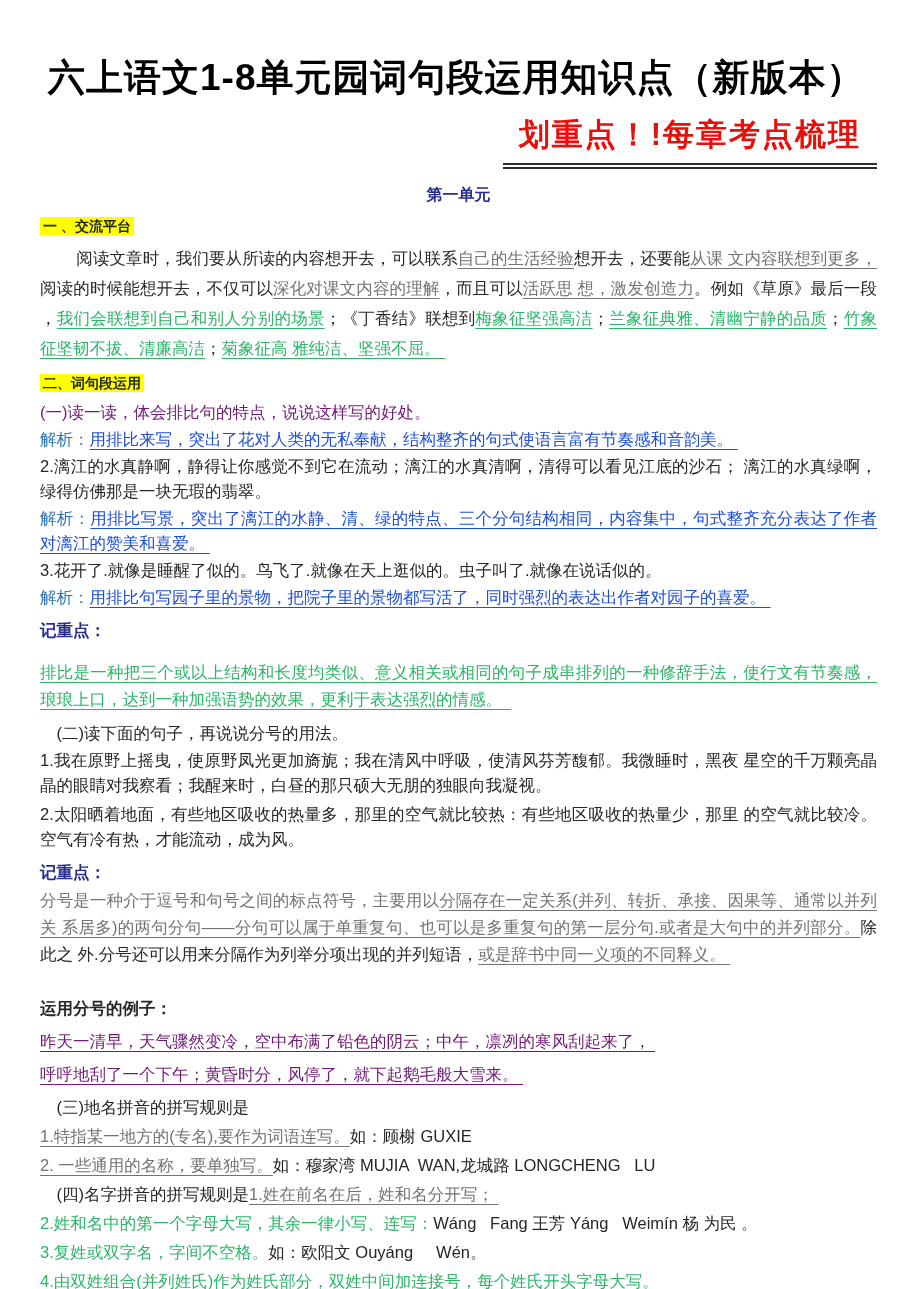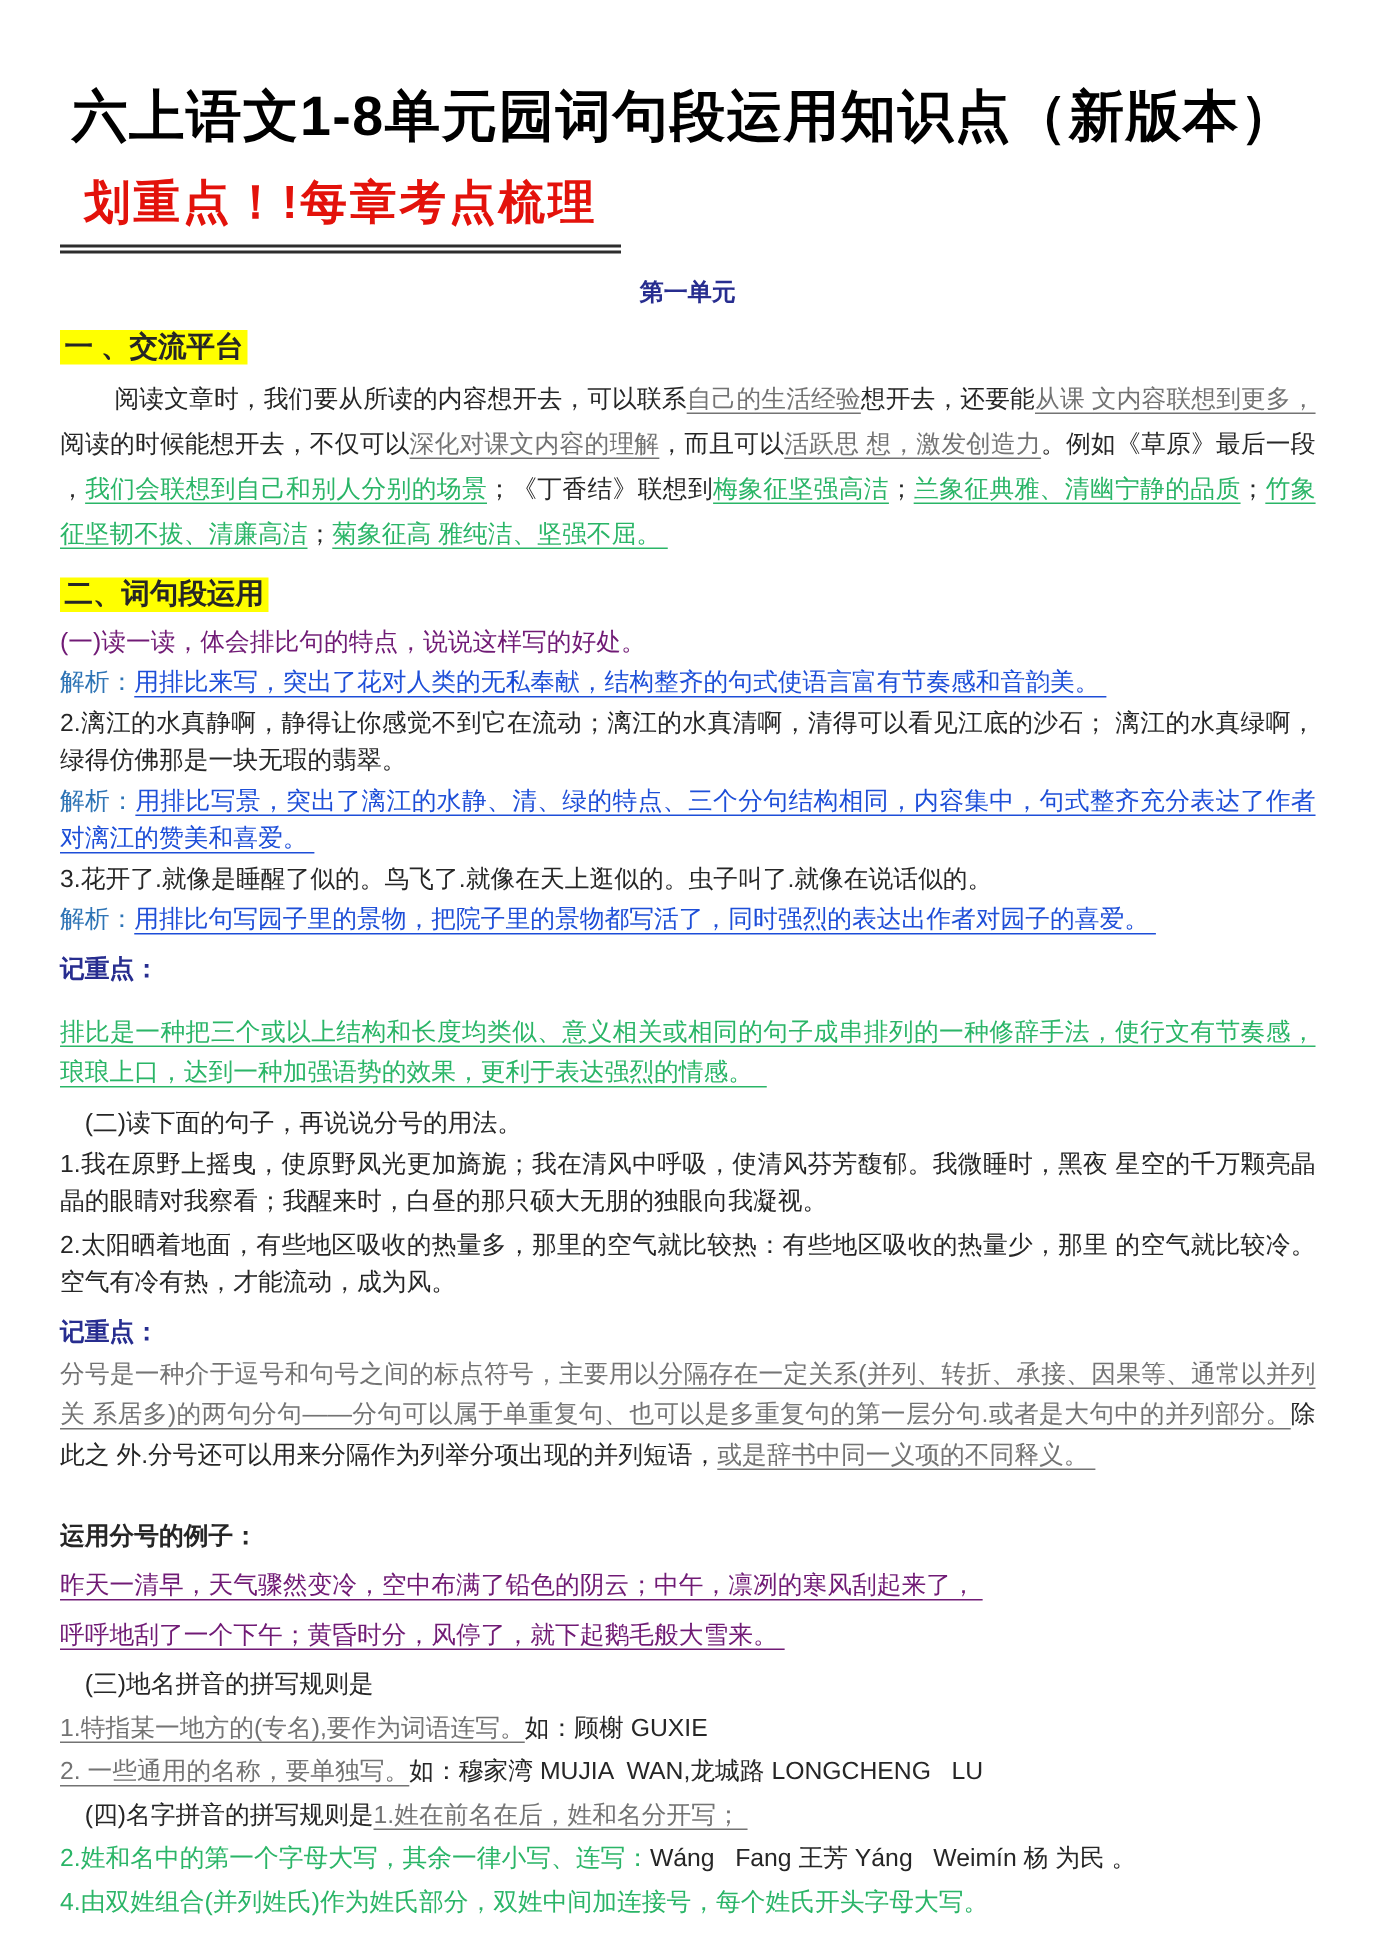--- a/index.html
+++ b/index.html
@@ -6,30 +6,30 @@
   body{
     width:917px;height:1289px;overflow:hidden;
     font-family:"Liberation Sans","DejaVu Sans",sans-serif;
     color:#262626;
   }
   .page{padding:0 40px;}
   .doc-title{
     text-align:left;font-size:37px;font-weight:900;color:#000;
     margin:56px 8px 6px;line-height:1.2;letter-spacing:1px;
   }
-  .subtitle-wrap{text-align:left;margin:14px 0 6px;}
+  .subtitle-wrap{text-align:right;margin:14px 0 6px;}
   .doc-subtitle{
     display:inline-block;color:#e3120b;font-size:31px;font-weight:900;
     border-bottom:6px double #2d2d2d;padding:0 16px 7px;letter-spacing:2px;
   }
   .unit{
     text-align:center;font-size:16px;font-weight:bold;color:#272d8f;
     margin:16px 0 10px;
   }
-  .hl{font-size:19px;font-weight:bold;color:#1a1a1a;margin:12px 0 7px;}
+  .hl{font-size:14px;font-weight:bold;color:#1a1a1a;margin:12px 0 7px;}
   .hl .run{background:#ffff00;padding:1px 3px;}
   .para{
     font-size:16.5px;line-height:25px;margin:2px 0;
     white-space:pre-wrap;text-align:justify;
   }
   .ind1{text-indent:1em;}
   .ind2{text-indent:2.2em;}
   .lh30{line-height:30px;}
   .lh27{line-height:27px;}
   .mt4{margin-top:4px;}
@@ -73,15 +73,16 @@
       <p class="para mt8"><span class="run c-navy b">记重点：</span></p>
       <p class="para lh27"><span class="run c-red">分号是一种介于逗号和句号之间的标点符号，主要用以</span><span class="run c-red u">分隔存在一定关系(并列、转折、承接、因果等、通常以并列关 系居多)的两句分句——分句可以属于单重复句、也可以是多重复句的第一层分句.或者是大句中的并列部分。</span><span class="run c-black">除此之 外.分号还可以用来分隔作为列举分项出现的并列短语，</span><span class="run c-red u">或是辞书中同一义项的不同释义。 </span></p>
       <p class="para mt12"><span class="run c-black">运用分号的例子：</span></p>
       <p class="para mt8"><span class="run c-purple u">昨天一清早，天气骤然变冷，空中布满了铅色的阴云；中午，凛冽的寒风刮起来了， </span></p>
       <p class="para mt8"><span class="run c-purple u">呼呼地刮了一个下午；黄昏时分，风停了，就下起鹅毛般大雪来。 </span></p>
       <p class="para ind1 mt8"><span class="run c-black">(三)地名拼音的拼写规则是</span></p>
       <p class="para mt4"><span class="run c-red u">1.特指某一地方的(专名),要作为词语连写。</span><span class="run c-black">如：顾榭 GUXIE</span></p>
       <p class="para mt4"><span class="run c-red u">2. 一些通用的名称，要单独写。</span><span class="run c-black">如：穆家湾 MUJIA  WAN,龙城路 LONGCHENG   LU</span></p>
       <p class="para ind1 mt4"><span class="run c-black">(四)名字拼音的拼写规则是</span><span class="run c-red u">1.姓在前名在后，姓和名分开写； </span></p>
       <p class="para mt4"><span class="run c-green">2.姓和名中的第一个字母大写，其余一律小写、连写：</span><span class="run c-black">Wáng   Fang 王芳 Yáng   Weimín 杨 为民 。</span></p>
+      <p class="para mt4"><span class="run c-green">3.复姓或双字名，字间不空格。</span><span class="run c-black">如：欧阳文 Ouyáng     Wén。</span></p>
       <p class="para mt4"><span class="run c-green">4.由双姓组合(并列姓氏)作为姓氏部分，双姓中间加连接号，每个姓氏开头字母大写。</span></p>
     </div>
 </div>
 
 </body></html>

